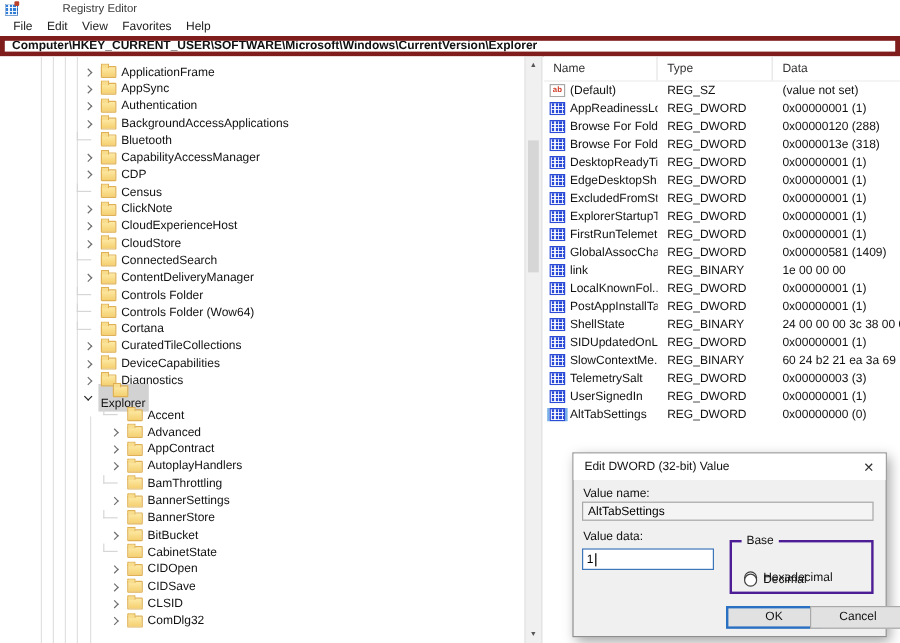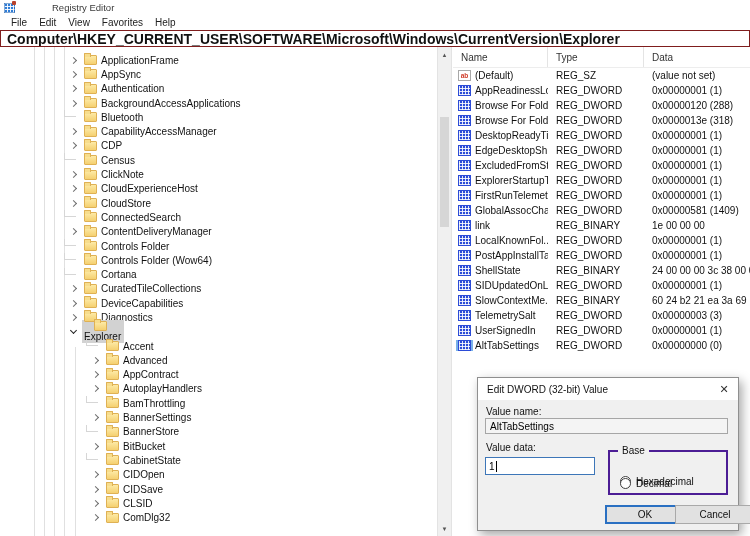--- a/index.html
+++ b/index.html
@@ -21,22 +21,22 @@
     background:#b8422c; border-radius:1px; }
   .title-text { font-size:9.5px; color:#3a3a3a;padding-left:31px; }
 
   
   .menubar { position:absolute; left:0; top:15px; width:750px; height:15px; background:#fff;
     display:flex; align-items:center; padding-left:5px; }
   .menu-item { padding:1px 6px; font-size:10px; color:#222; }
 
   
   .addressbar { position:absolute; left:0; top:30px; width:750px; height:17px; }
-  .addressbar input { width:100%; height:100%; border:1px solid #7f1d1d; background:#fff;
-    font-family:"Liberation Sans", sans-serif; font-size:14px; font-weight:bold; color:#111;
+  .addressbar input { width:100%; height:100%; border:4px solid #7f1d1d; background:#fff;
+    font-family:"Liberation Sans", sans-serif; font-size:10px; font-weight:bold; color:#111;
     padding:0 0 0 6px; outline:none; }
 
   
   .main { position:absolute; left:0; top:47px; width:750px; height:489px; }
 
   .tree { position:absolute; left:0; top:0; width:437px; height:489px; overflow:hidden; background:#fff; }
   .guide { position:absolute; top:0; bottom:0; width:1px; background:#e0e0e0; }
   .guide.child-line { top:300px; }
   .tree-rows { position:relative; padding-top:6px; }
   .trow { height:14.3px; display:flex; align-items:center; white-space:nowrap; }

